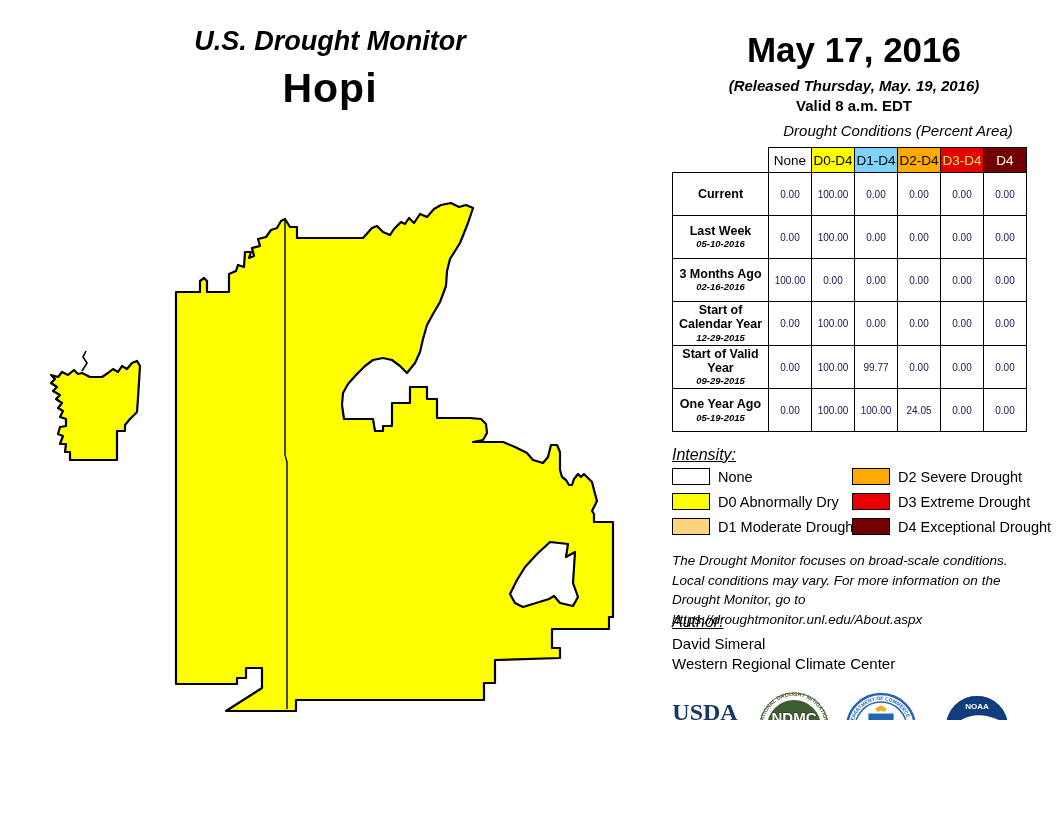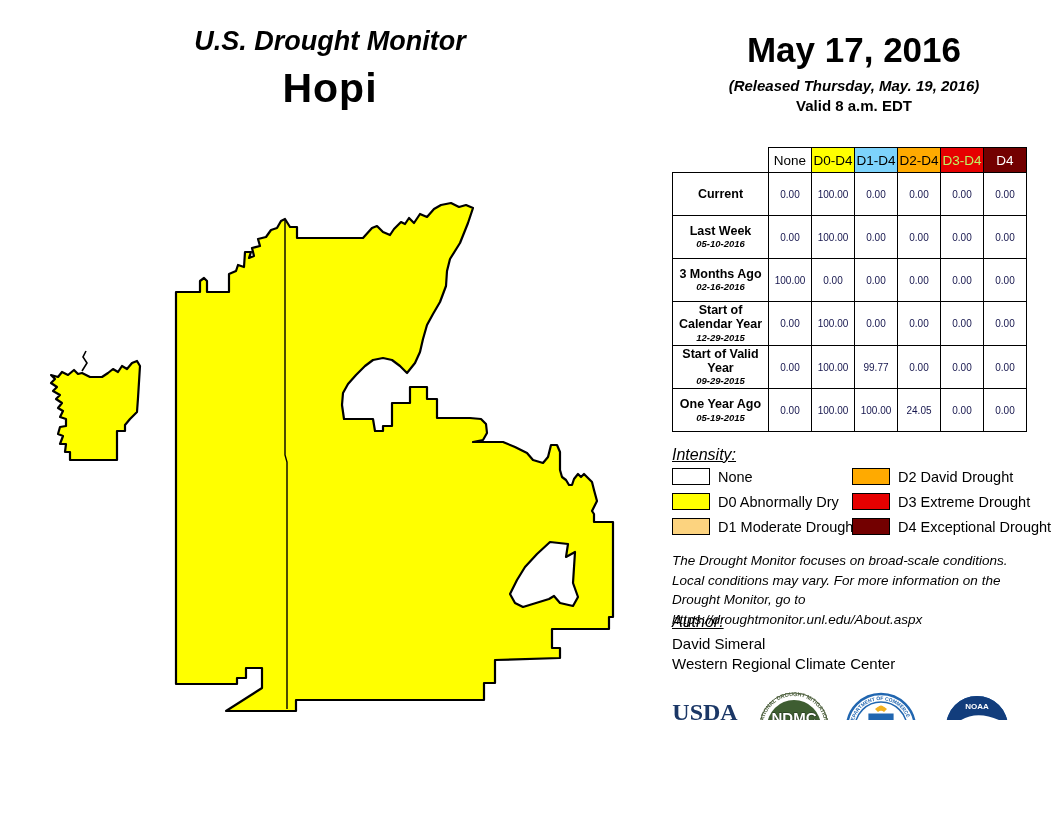--- a/index.html
+++ b/index.html
@@ -95,20 +95,21 @@
     <div class="usdm-title">U.S. Drought Monitor</div>
     <div class="area-name">Hopi</div>
   </div>
 
   <div class="abs date-block">
     <div class="report-date">May 17, 2016</div>
     <div class="released">(Released Thursday, May. 19, 2016)</div>
     <div class="valid">Valid 8 a.m. EDT</div>
   </div>
 
+  <div class="abs table-caption">Drought Conditions (Percent Area)</div>
 
   <table class="dm abs">
     <colgroup>
         <col class="cl">
         <col class="cv">
         <col class="cv">
         <col class="cv">
         <col class="cv">
         <col class="cv">
         <col class="cv">
@@ -208,21 +209,21 @@
   <div class="abs legend-item" style="left:672px;top:493px">
     <span class="swatch sw-1"></span>
     <span class="legend-label">D0 Abnormally Dry</span>
   </div>
   <div class="abs legend-item" style="left:672px;top:518px">
     <span class="swatch sw-2"></span>
     <span class="legend-label">D1 Moderate Drought</span>
   </div>
   <div class="abs legend-item" style="left:852px;top:468px">
     <span class="swatch sw-3"></span>
-    <span class="legend-label">D2 David Drought</span>
+    <span class="legend-label">D2 Severe Drought</span>
   </div>
   <div class="abs legend-item" style="left:852px;top:493px">
     <span class="swatch sw-4"></span>
     <span class="legend-label">D3 Extreme Drought</span>
   </div>
   <div class="abs legend-item" style="left:852px;top:518px">
     <span class="swatch sw-5"></span>
     <span class="legend-label">D4 Exceptional Drought</span>
   </div>
 

